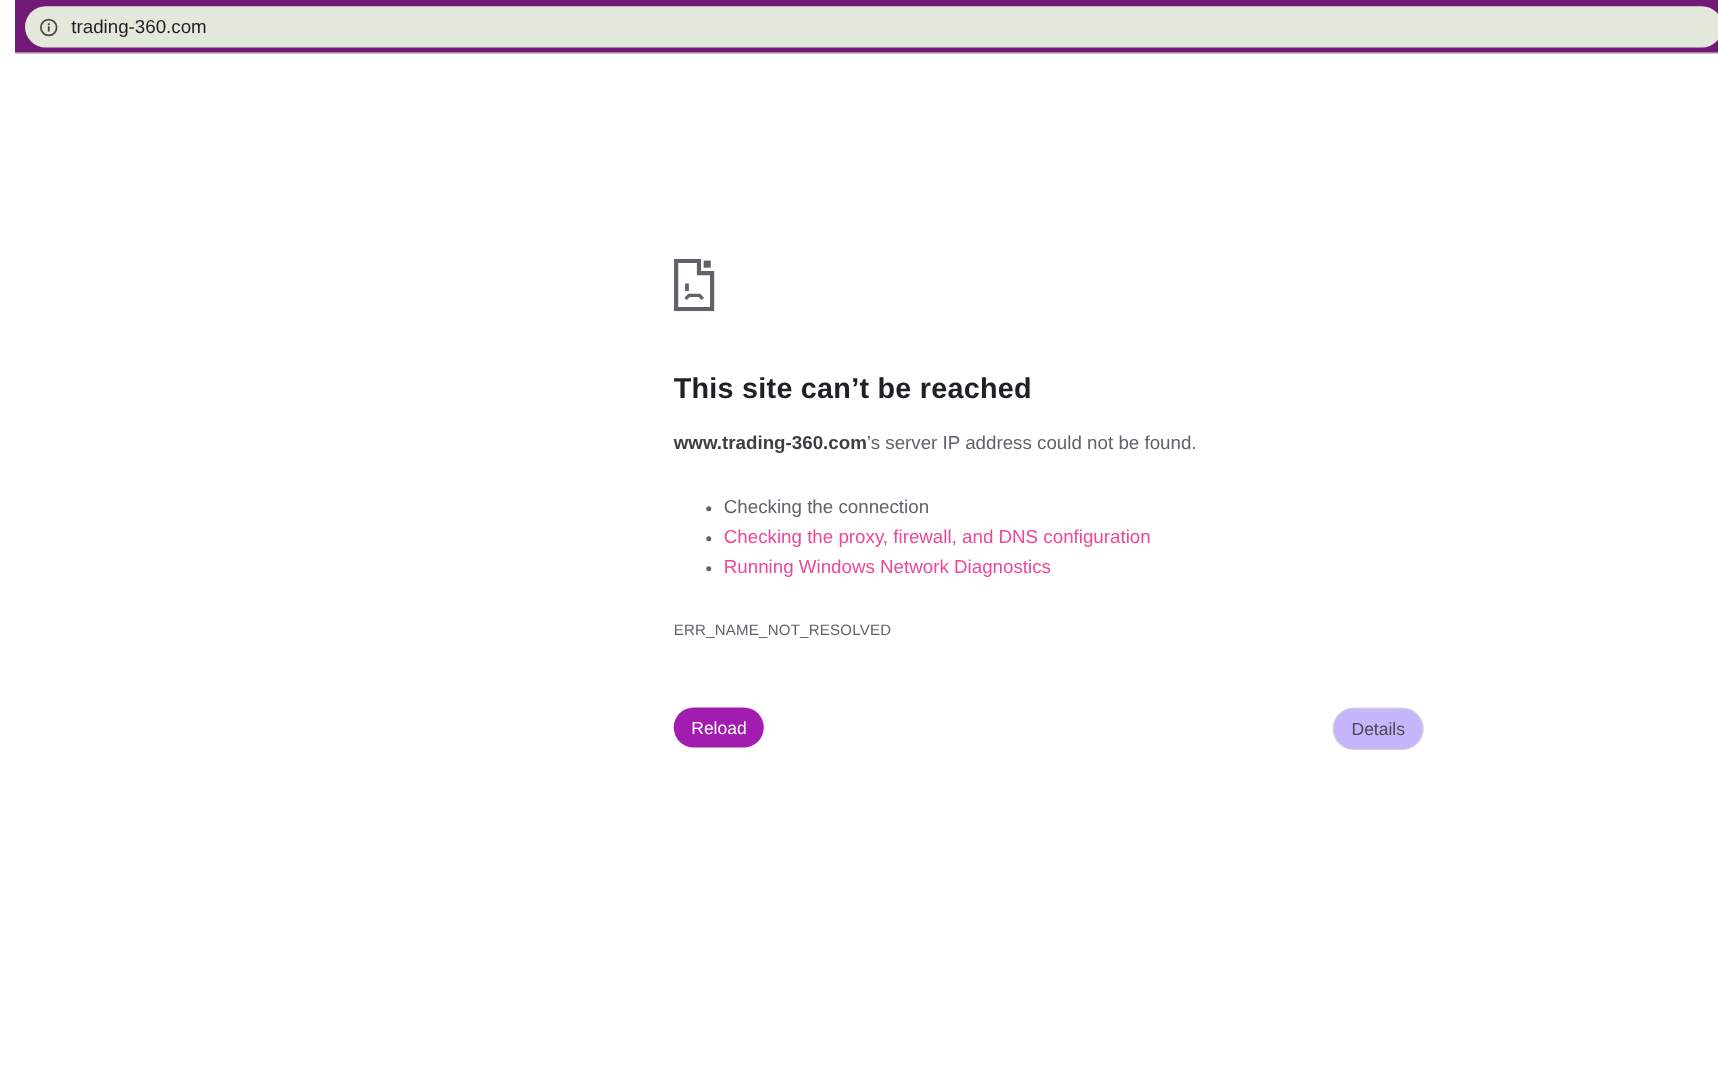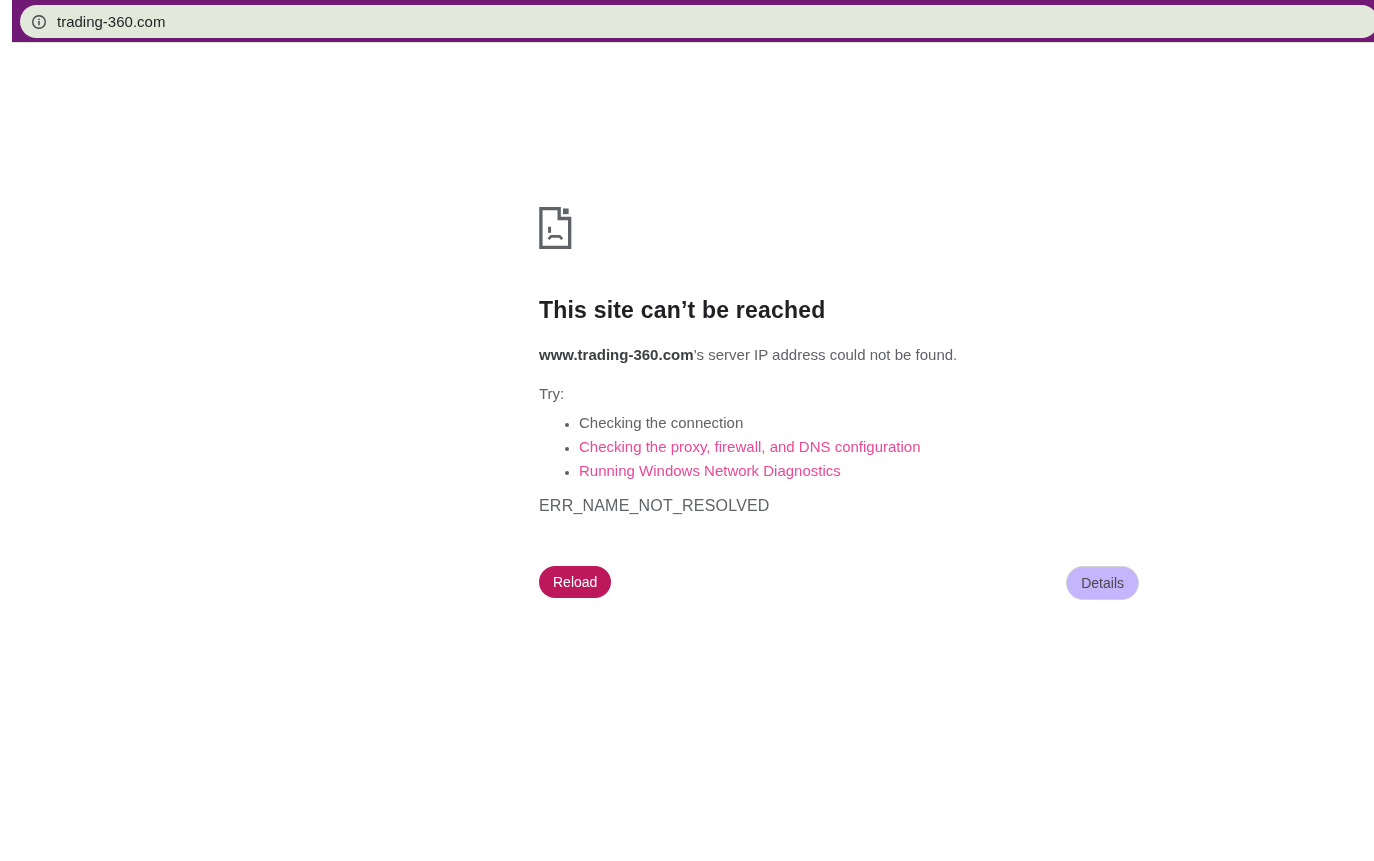--- a/index.html
+++ b/index.html
@@ -75,30 +75,30 @@
   }
   .try-section li::marker { color: #5f6368; font-size: 12px; }
   .suggestion-link {
     color: #ec4899;
     text-decoration: none;
     cursor: pointer;
   }
 
   .err-code {
     position: absolute; left: 0; top: 497px;
-    font-size: 16px; color: #5f6368;
+    font-size: 12px; color: #5f6368;
     letter-spacing: 0.2px;
   }
 
   .buttons-row {
     position: absolute; left: 0; top: 566px; right: 0; height: 34px;
   }
   .reload-btn {
     position: absolute; left: 0; top: 0;
-    background: #be185d;
+    background: #a21caf;
     color: #ffffff;
     border: none;
     border-radius: 17px;
     font-family: inherit;
     font-size: 14px; font-weight: 500;
     line-height: 18px;
     padding: 7px 14px;
     min-width: 72px;
     cursor: pointer;
   }
@@ -139,21 +139,20 @@
     <rect x="22.6" y="1.4" width="5.4" height="5.4" fill="#5f6368"></rect>
     <rect x="8.4" y="18.8" width="2.9" height="5.8" fill="#5f6368"></rect>
     <path d="M8.8 30.6 L11.4 27.9 H19.4 L21.9 30.6" fill="none" stroke="#5f6368" stroke-width="2.6"></path>
   </svg>
 
   <h1 class="err-title">This site can’t be reached</h1>
 
   <p class="err-message"><strong>www.trading-360.com</strong><span>’s server IP address could not be found.</span></p>
 
   <div class="try-section">
-    <div>Try:</div>
     <ul>
       <li><span>Checking the connection</span></li>
       <li><a class="suggestion-link">Checking the proxy, firewall, and DNS configuration</a></li>
       <li><a class="suggestion-link">Running Windows Network Diagnostics</a></li>
     </ul>
   </div>
 
   <div class="err-code">ERR_NAME_NOT_RESOLVED</div>
 
   <div class="buttons-row">

